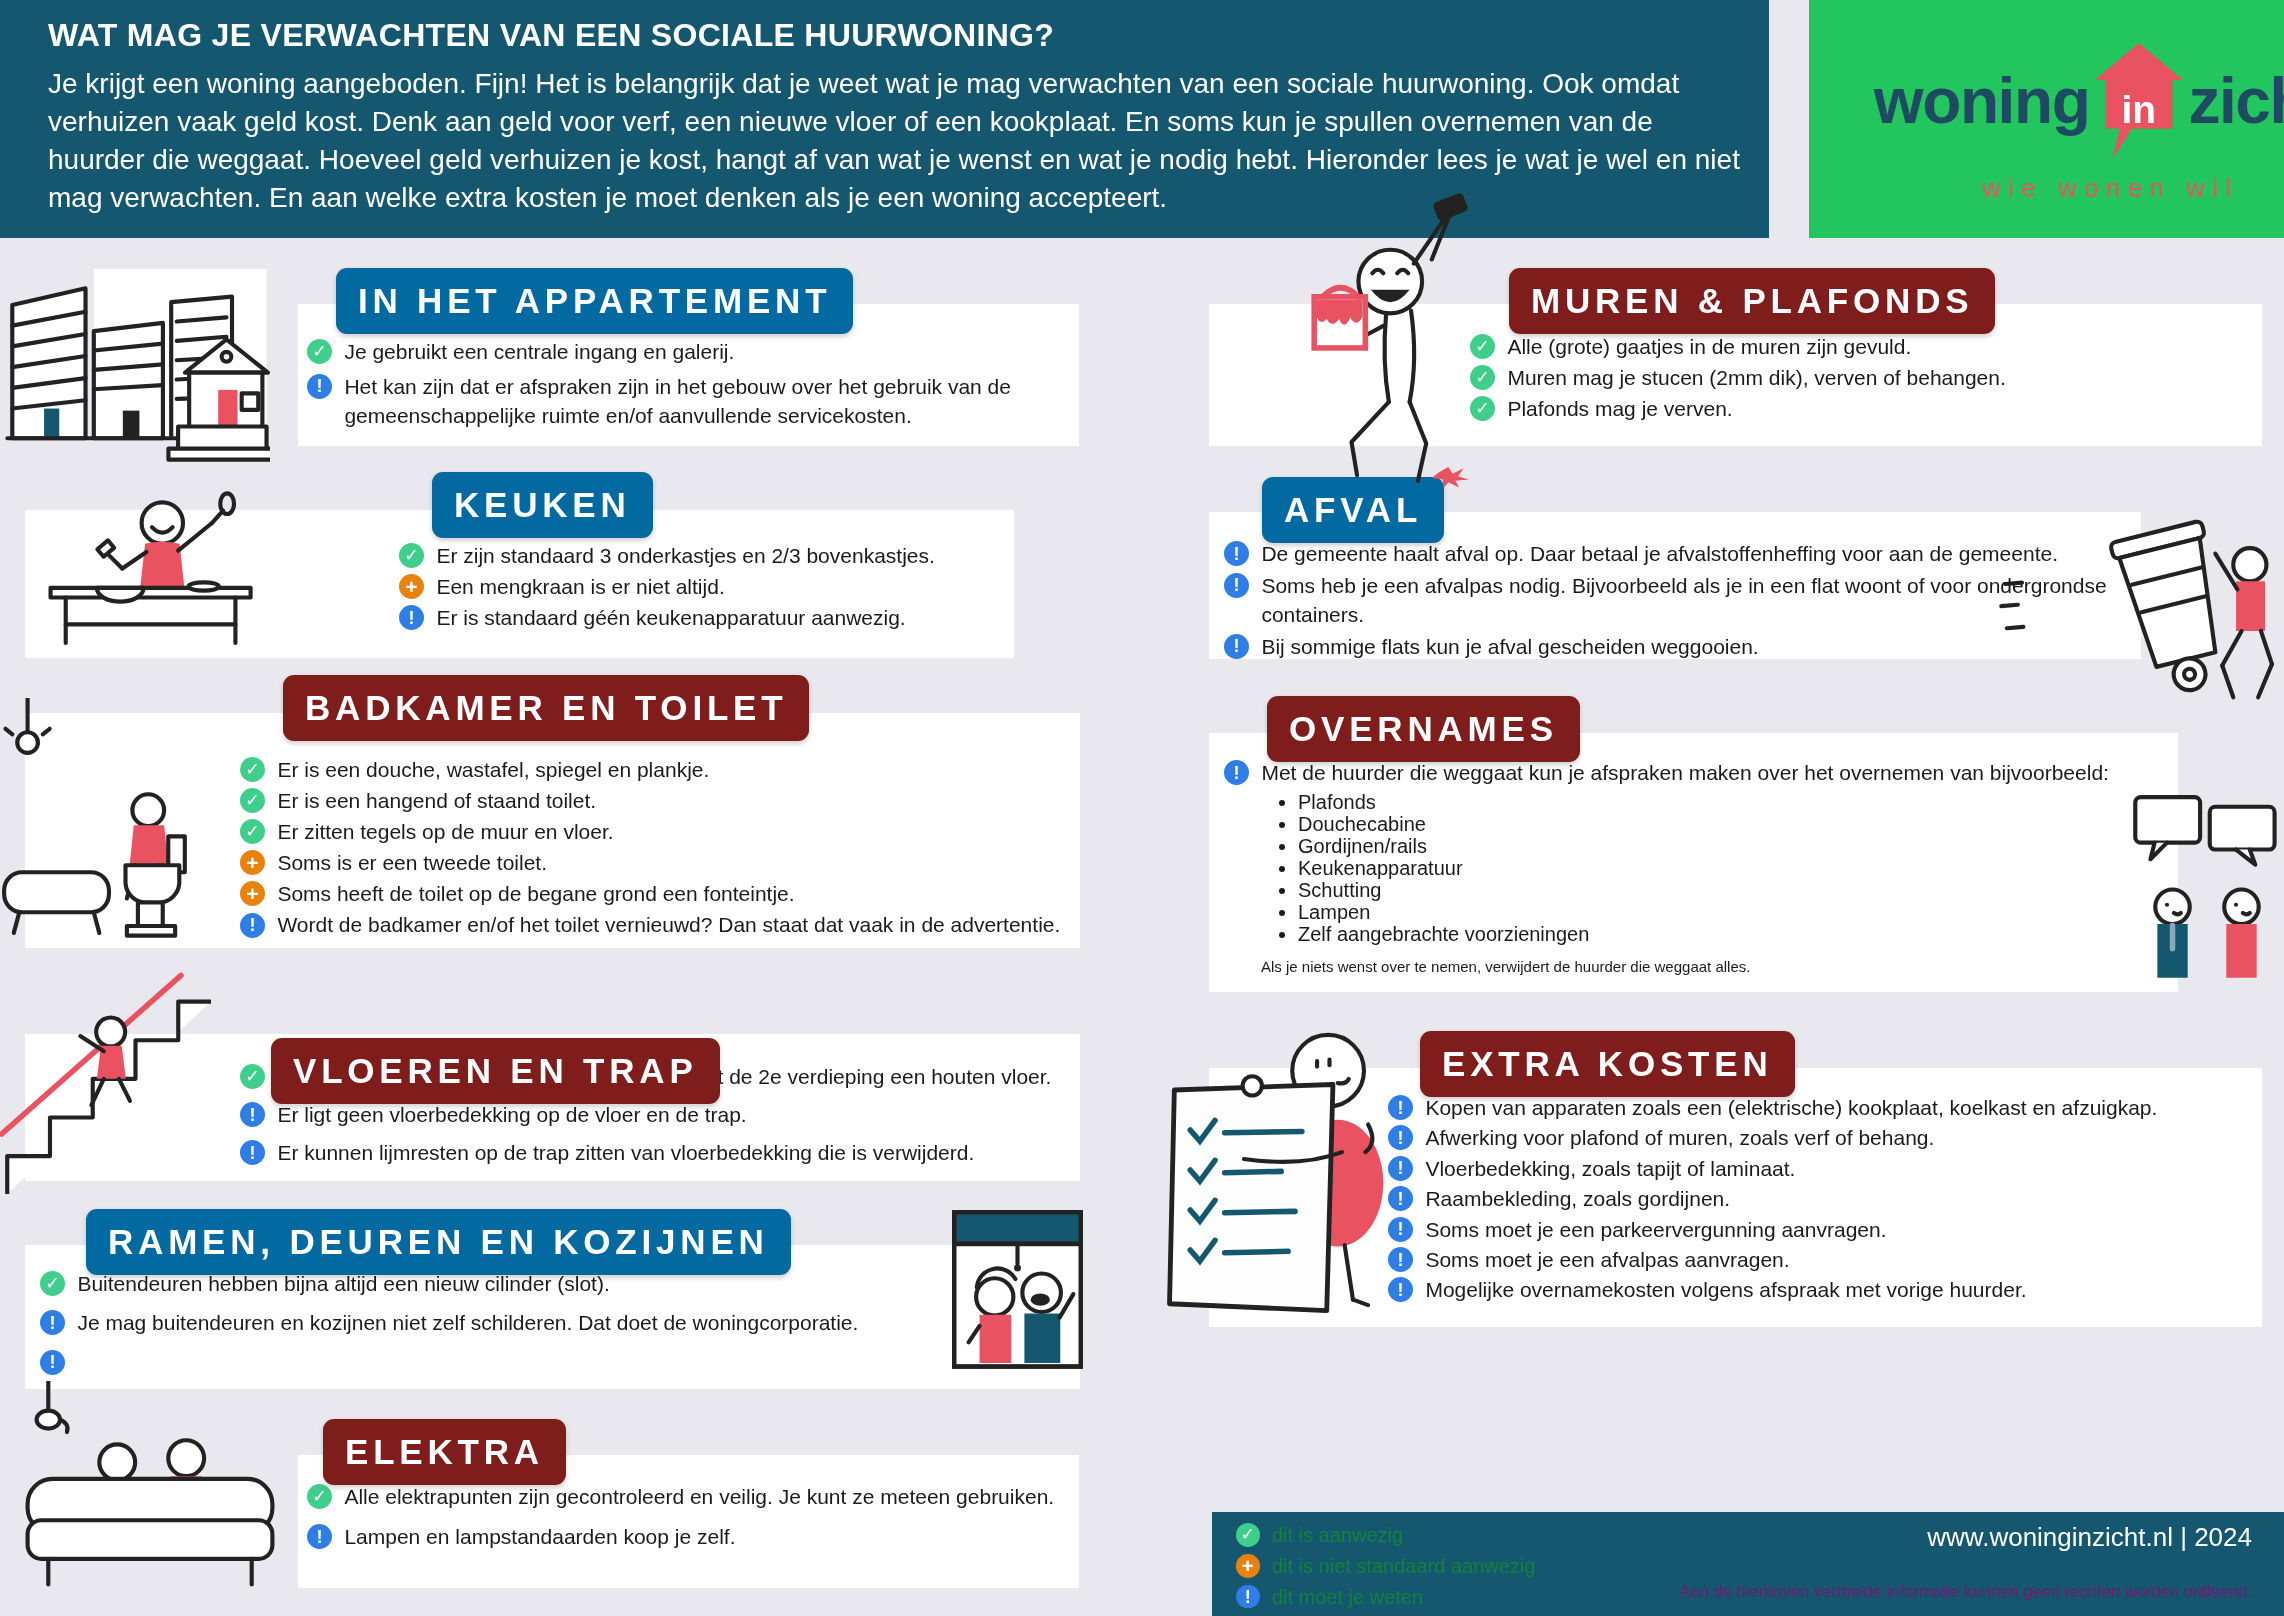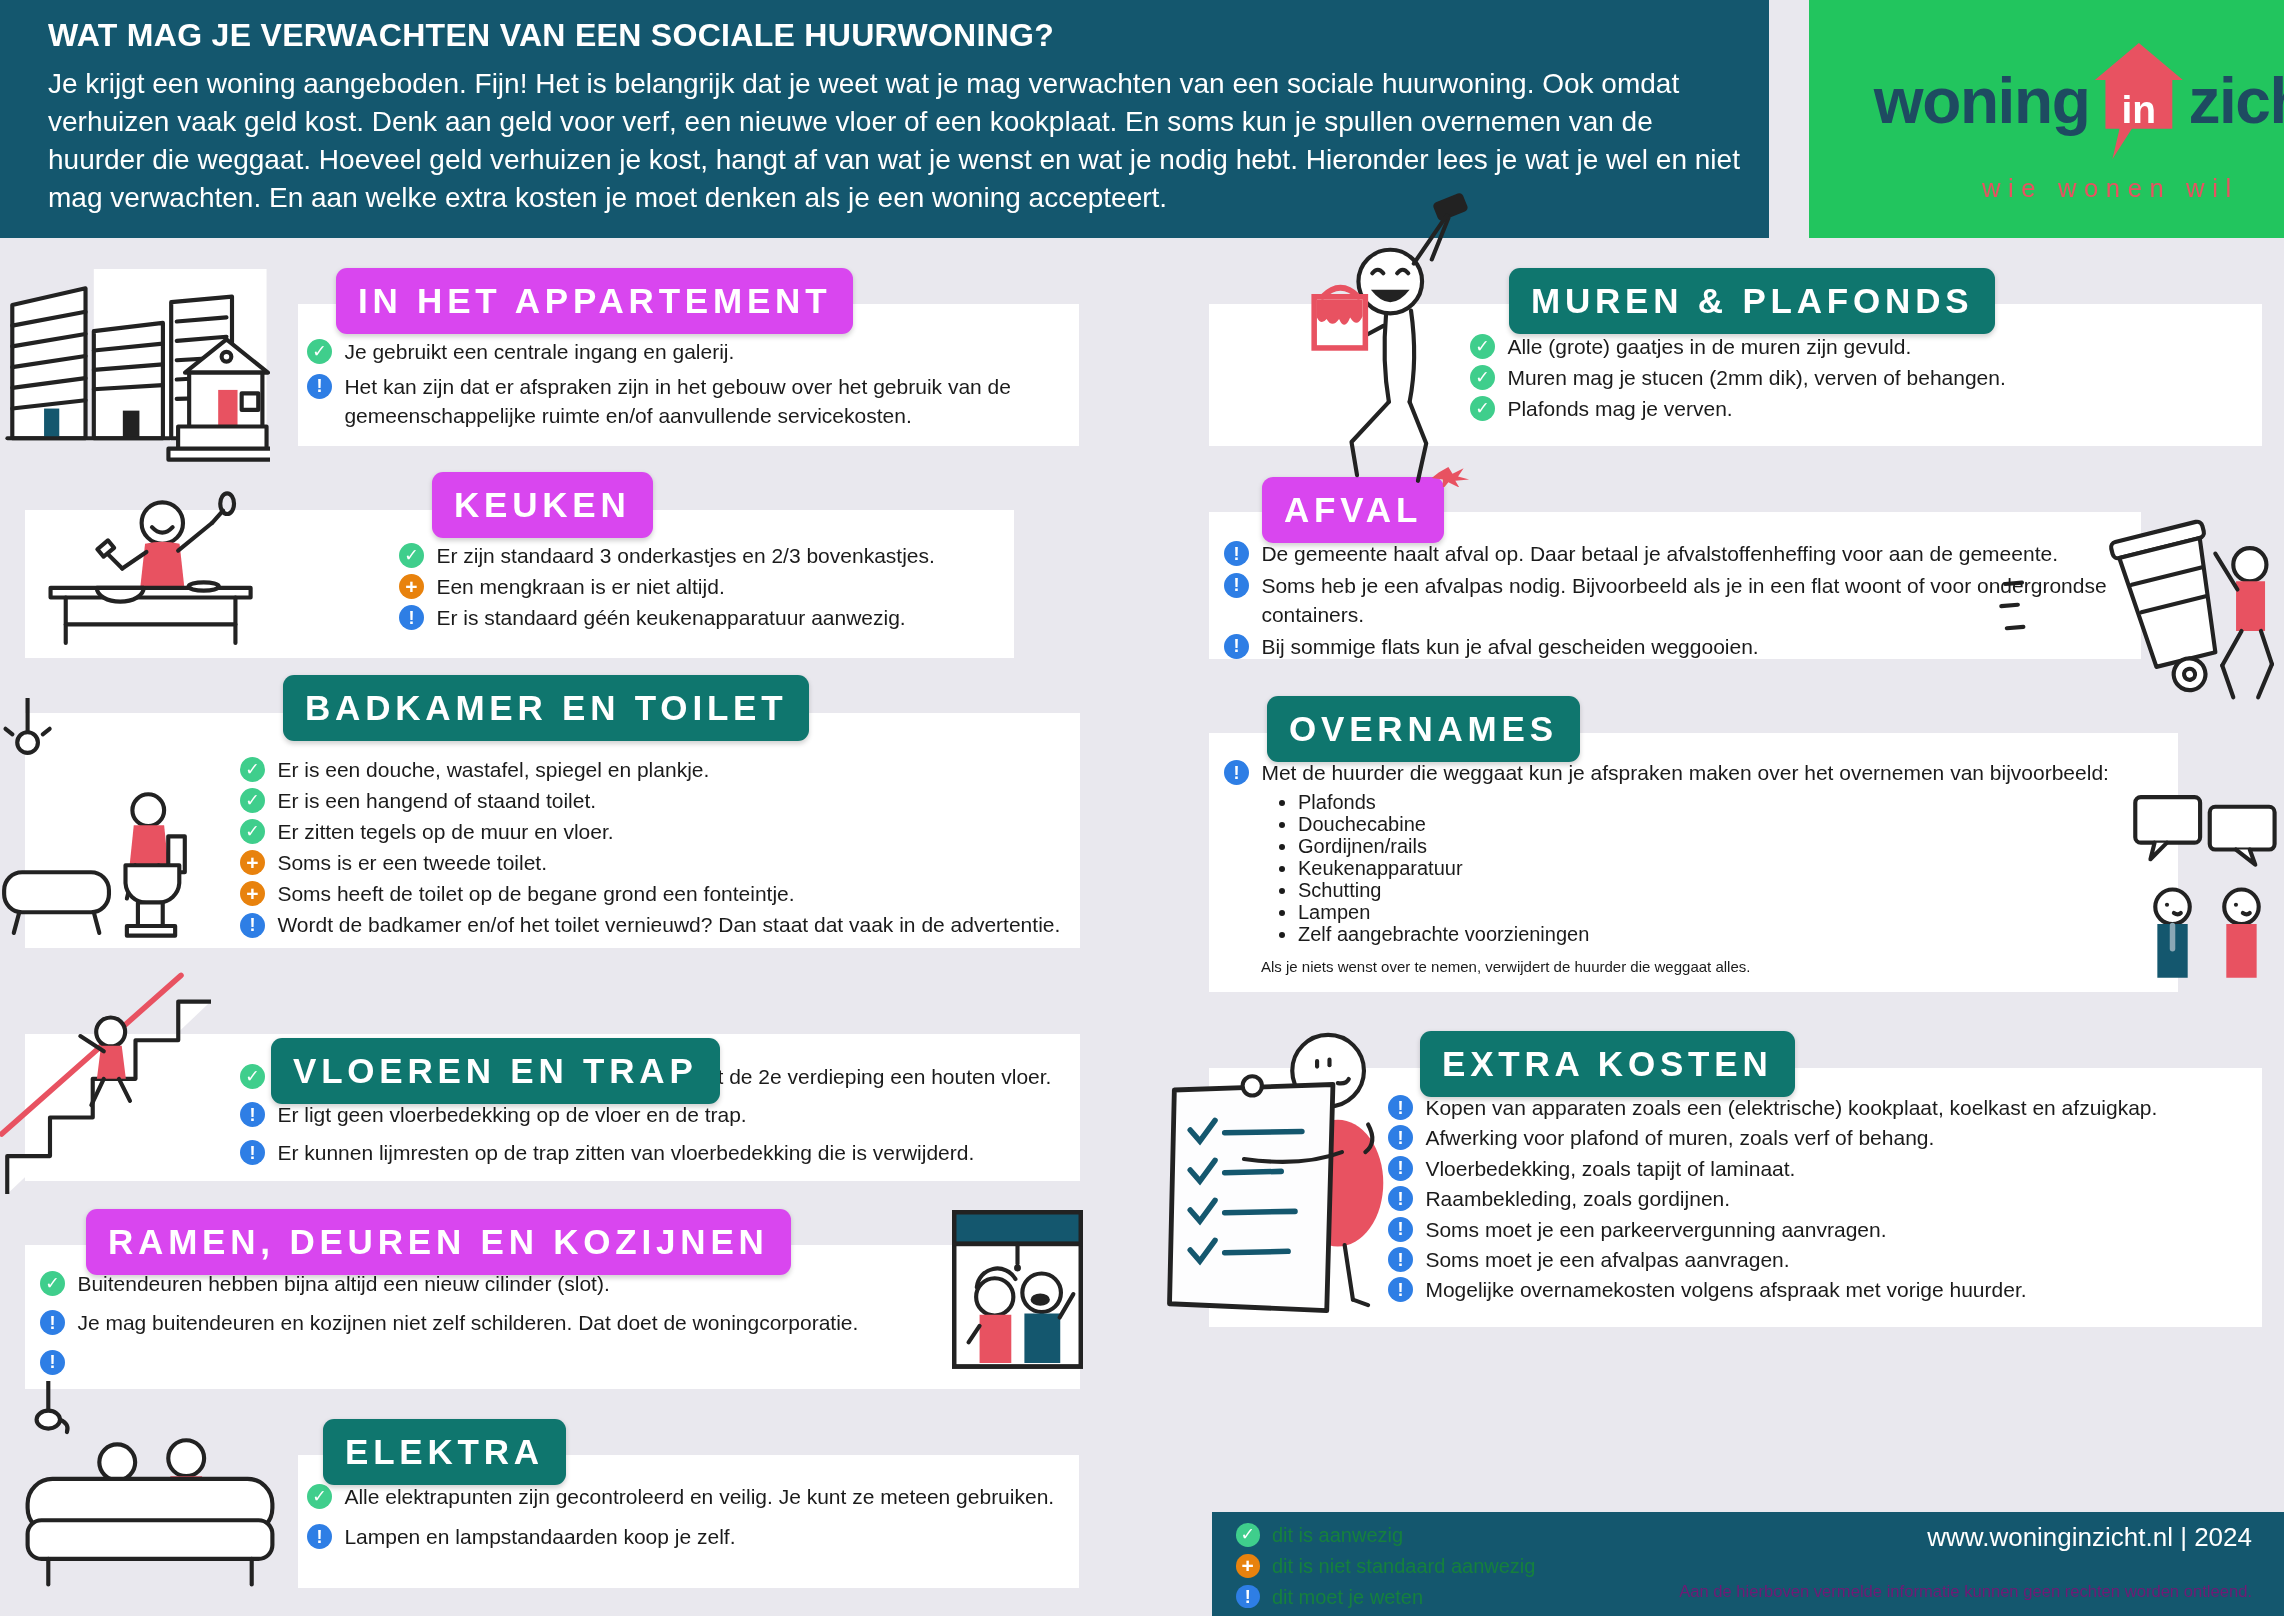--- a/index.html
+++ b/index.html
@@ -18,22 +18,22 @@
          clip-path:polygon(50% 0%,100% 32%,88% 32%,88% 74%,42% 74%,20% 100%,28% 74%,12% 74%,12% 32%,0% 32%);
          display:flex;align-items:center;justify-content:center;}
   .house span{color:#fff;font-size:39px;font-weight:700;margin-top:18px;}
   #logo-tagline{left:1982px;top:174px;width:276px;color:#E85261;font-size:25.6px;letter-spacing:7.6px;z-index:2;}
 
   
   .card{background:#ffffff;z-index:1;}
   .badge{z-index:4;color:#fff;height:66px;line-height:66px;padding:0 22px;border-radius:11px;
          font-size:35px;font-weight:600;letter-spacing:4.8px;white-space:nowrap;
          box-shadow:0 2.8px 5.5px rgba(0,0,0,.18);}
-  .badge.red{background:#d946ef;}
-  .badge.teal{background:#0f766e;}
+  .badge.red{background:#0369a1;}
+  .badge.teal{background:#7f1d1d;}
 
   
   .items{display:flex;flex-direction:column;gap:7px;z-index:3;}
   .item{display:flex;align-items:flex-start;gap:12.4px;}
   .icon{flex:0 0 auto;width:25px;height:25px;border-radius:50%;margin-top:2.1px;color:#fff;
         display:flex;align-items:center;justify-content:center;font-weight:700;font-size:17.3px;line-height:1;}
   .ic-check{background:#3FCE8C;}
   .ic-plus{background:#E8820D;font-size:21px;}
   .ic-info{background:#2E7EE5;font-size:18px;}
   .txt{font-size:21px;line-height:29px;}

